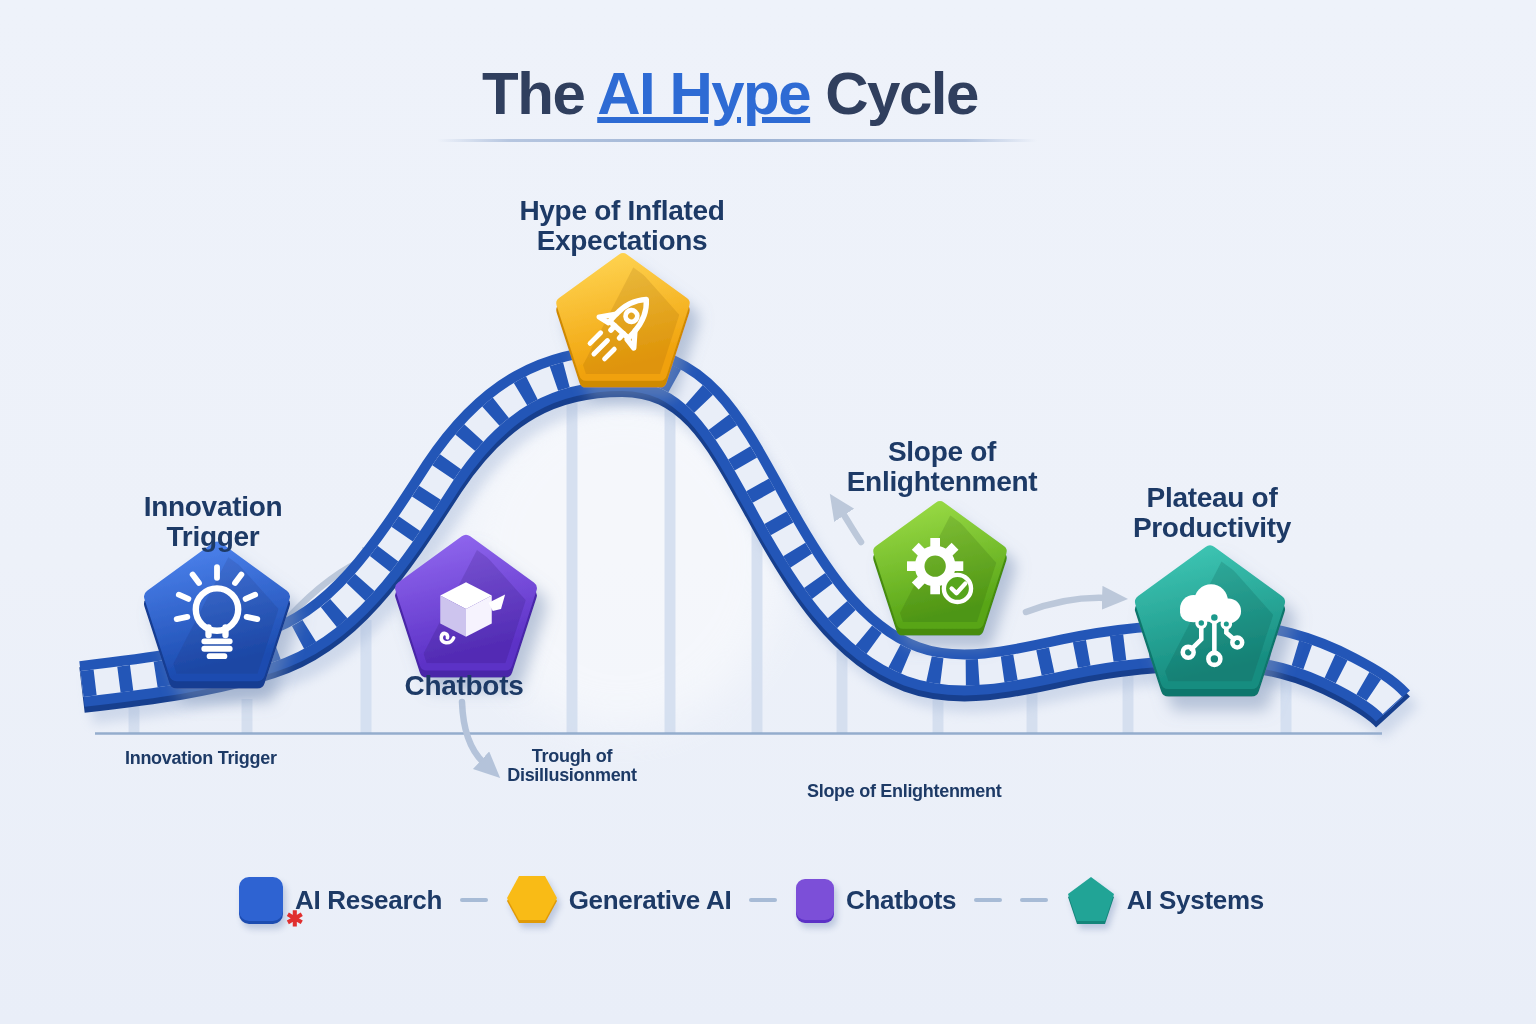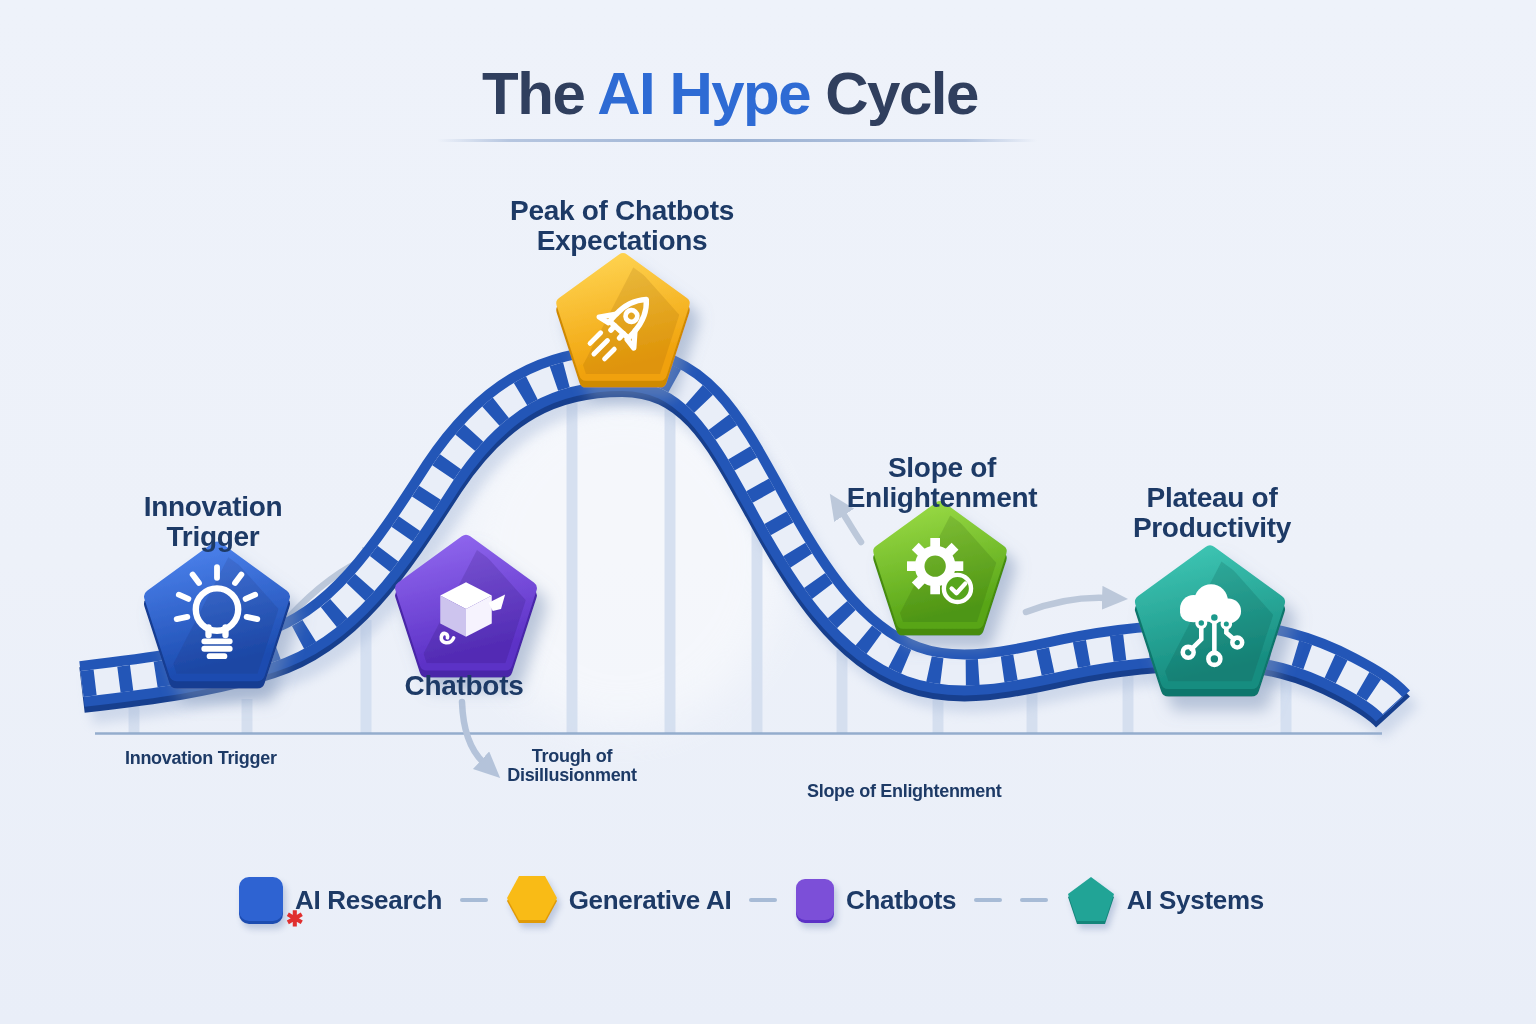--- a/index.html
+++ b/index.html
@@ -6,21 +6,21 @@
   body{
     width:1536px;height:1024px;position:relative;overflow:hidden;
     background:linear-gradient(180deg,#eef2fa 0%,#edf1f9 55%,#e9eef8 100%);
     font-family:"Liberation Sans",sans-serif;
   }
   #scene{position:absolute;left:0;top:0;}
   .txt{position:absolute;color:#1d3a66;font-weight:700;line-height:1.06;
        text-align:center;transform:translateX(-50%);letter-spacing:-0.3px;white-space:nowrap;}
   .title{font-size:60px;font-weight:800;letter-spacing:-1.5px;}
   .title .dk{color:#303f5e;}
-  .title .ac{color:#2e6bd4;}
+  .title .ac{color:#2e6bd4;text-decoration:underline;}
   .underline{position:absolute;left:437px;top:139px;width:600px;height:3px;
     background:linear-gradient(90deg,rgba(182,198,224,0),#b6c6e0 12%,#9cb2d3 50%,#b6c6e0 88%,rgba(182,198,224,0));}
   .stage-lbl{font-size:28px;}
   .axis-lbl{font-size:18px;}
   .anchor-left{transform:none;text-align:left;}
   
   .legend{position:absolute;left:238px;top:872px;width:1026px;height:56px;
           display:flex;align-items:center;justify-content:space-between;}
   .legend-item{display:flex;align-items:center;gap:11px;position:relative;}
   .legend-item svg{filter:drop-shadow(3px 5px 3px rgba(130,150,190,0.45));flex:none;}
@@ -215,27 +215,27 @@
   <span class="ac">AI Hype</span>
   <span class="dk">Cycle</span>
 </div>
 <div class="underline"></div>
 
 <div class="txt stage-lbl" style="left:213px;top:492px;">
   <div>Innovation</div>
   <div>Trigger</div>
 </div>
 <div class="txt stage-lbl" style="left:622px;top:196px;">
-  <div>Peak of Chatbots</div>
+  <div>Hype of Inflated</div>
   <div>Expectations</div>
 </div>
 <div class="txt stage-lbl" style="left:464px;top:671px;">
   <div>Chatbots</div>
 </div>
-<div class="txt stage-lbl" style="left:942px;top:437px;margin-top:16px;">
+<div class="txt stage-lbl" style="left:942px;top:437px;">
   <div>Slope of</div>
   <div>Enlightenment</div>
 </div>
 <div class="txt stage-lbl" style="left:1212px;top:483px;">
   <div>Plateau of</div>
   <div>Productivity</div>
 </div>
 
 <div class="txt axis-lbl anchor-left" style="left:125px;top:749px;">Innovation Trigger</div>
 <div class="txt axis-lbl" style="left:572px;top:747px;">

